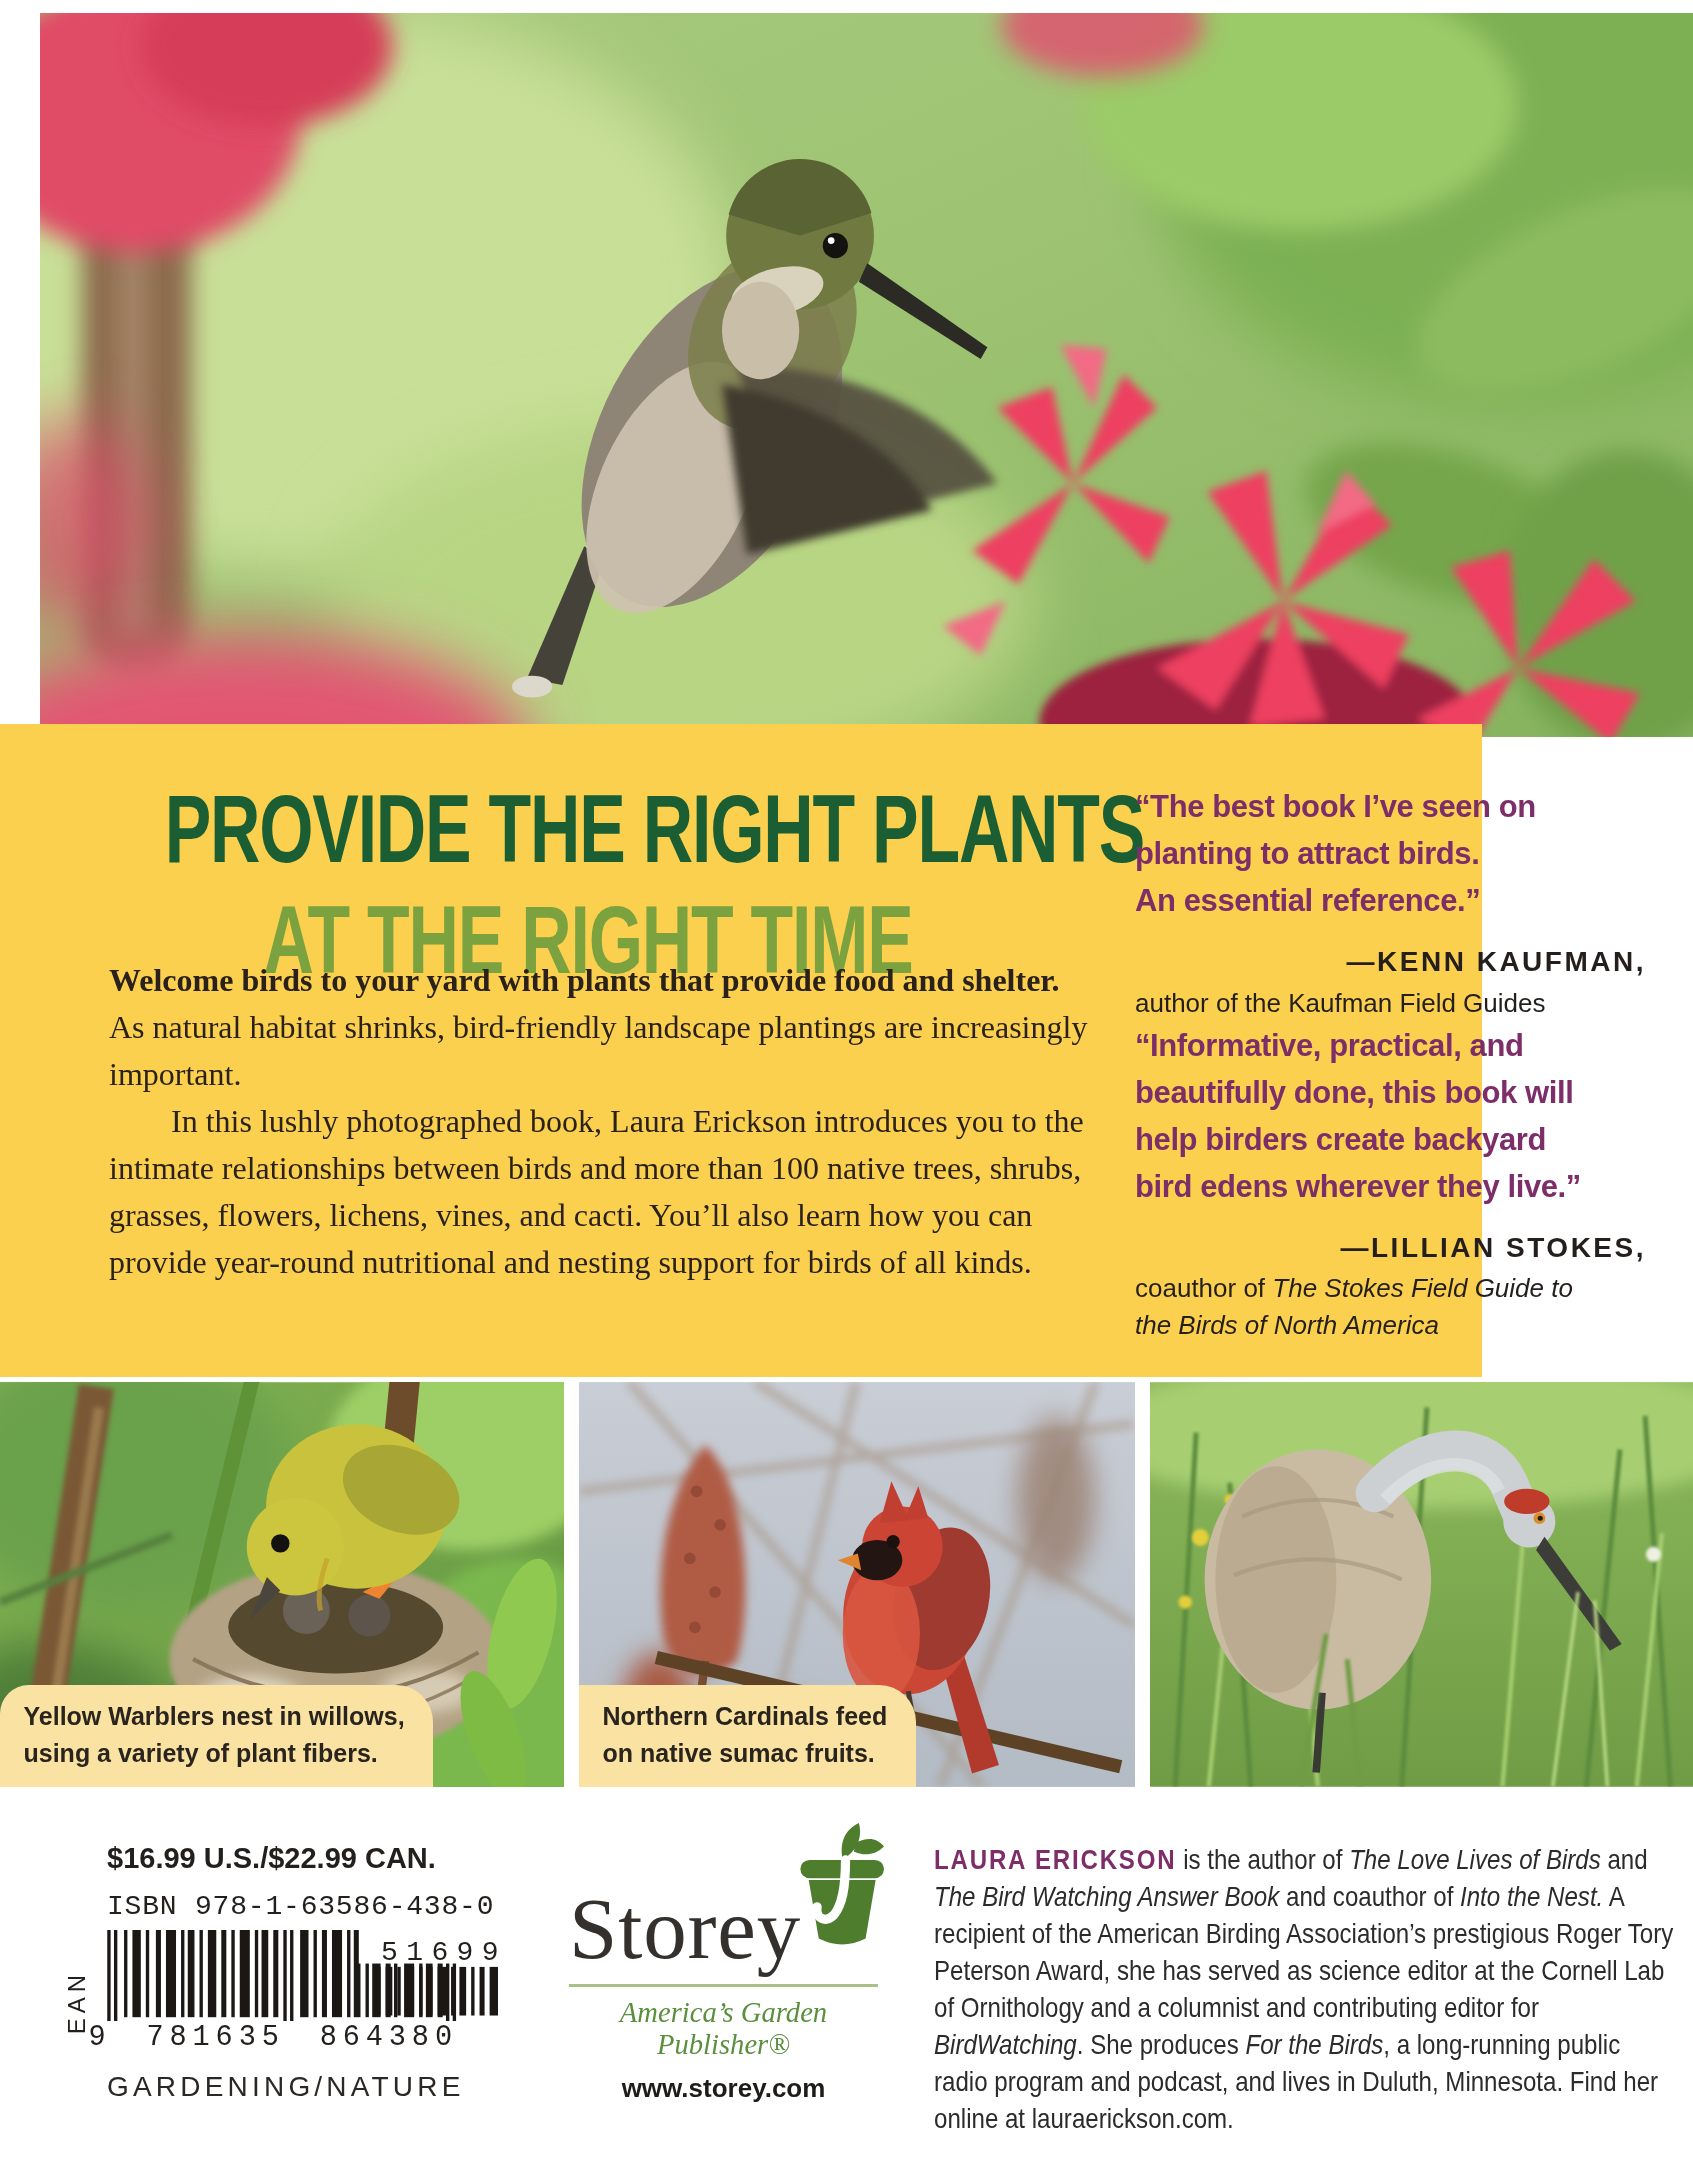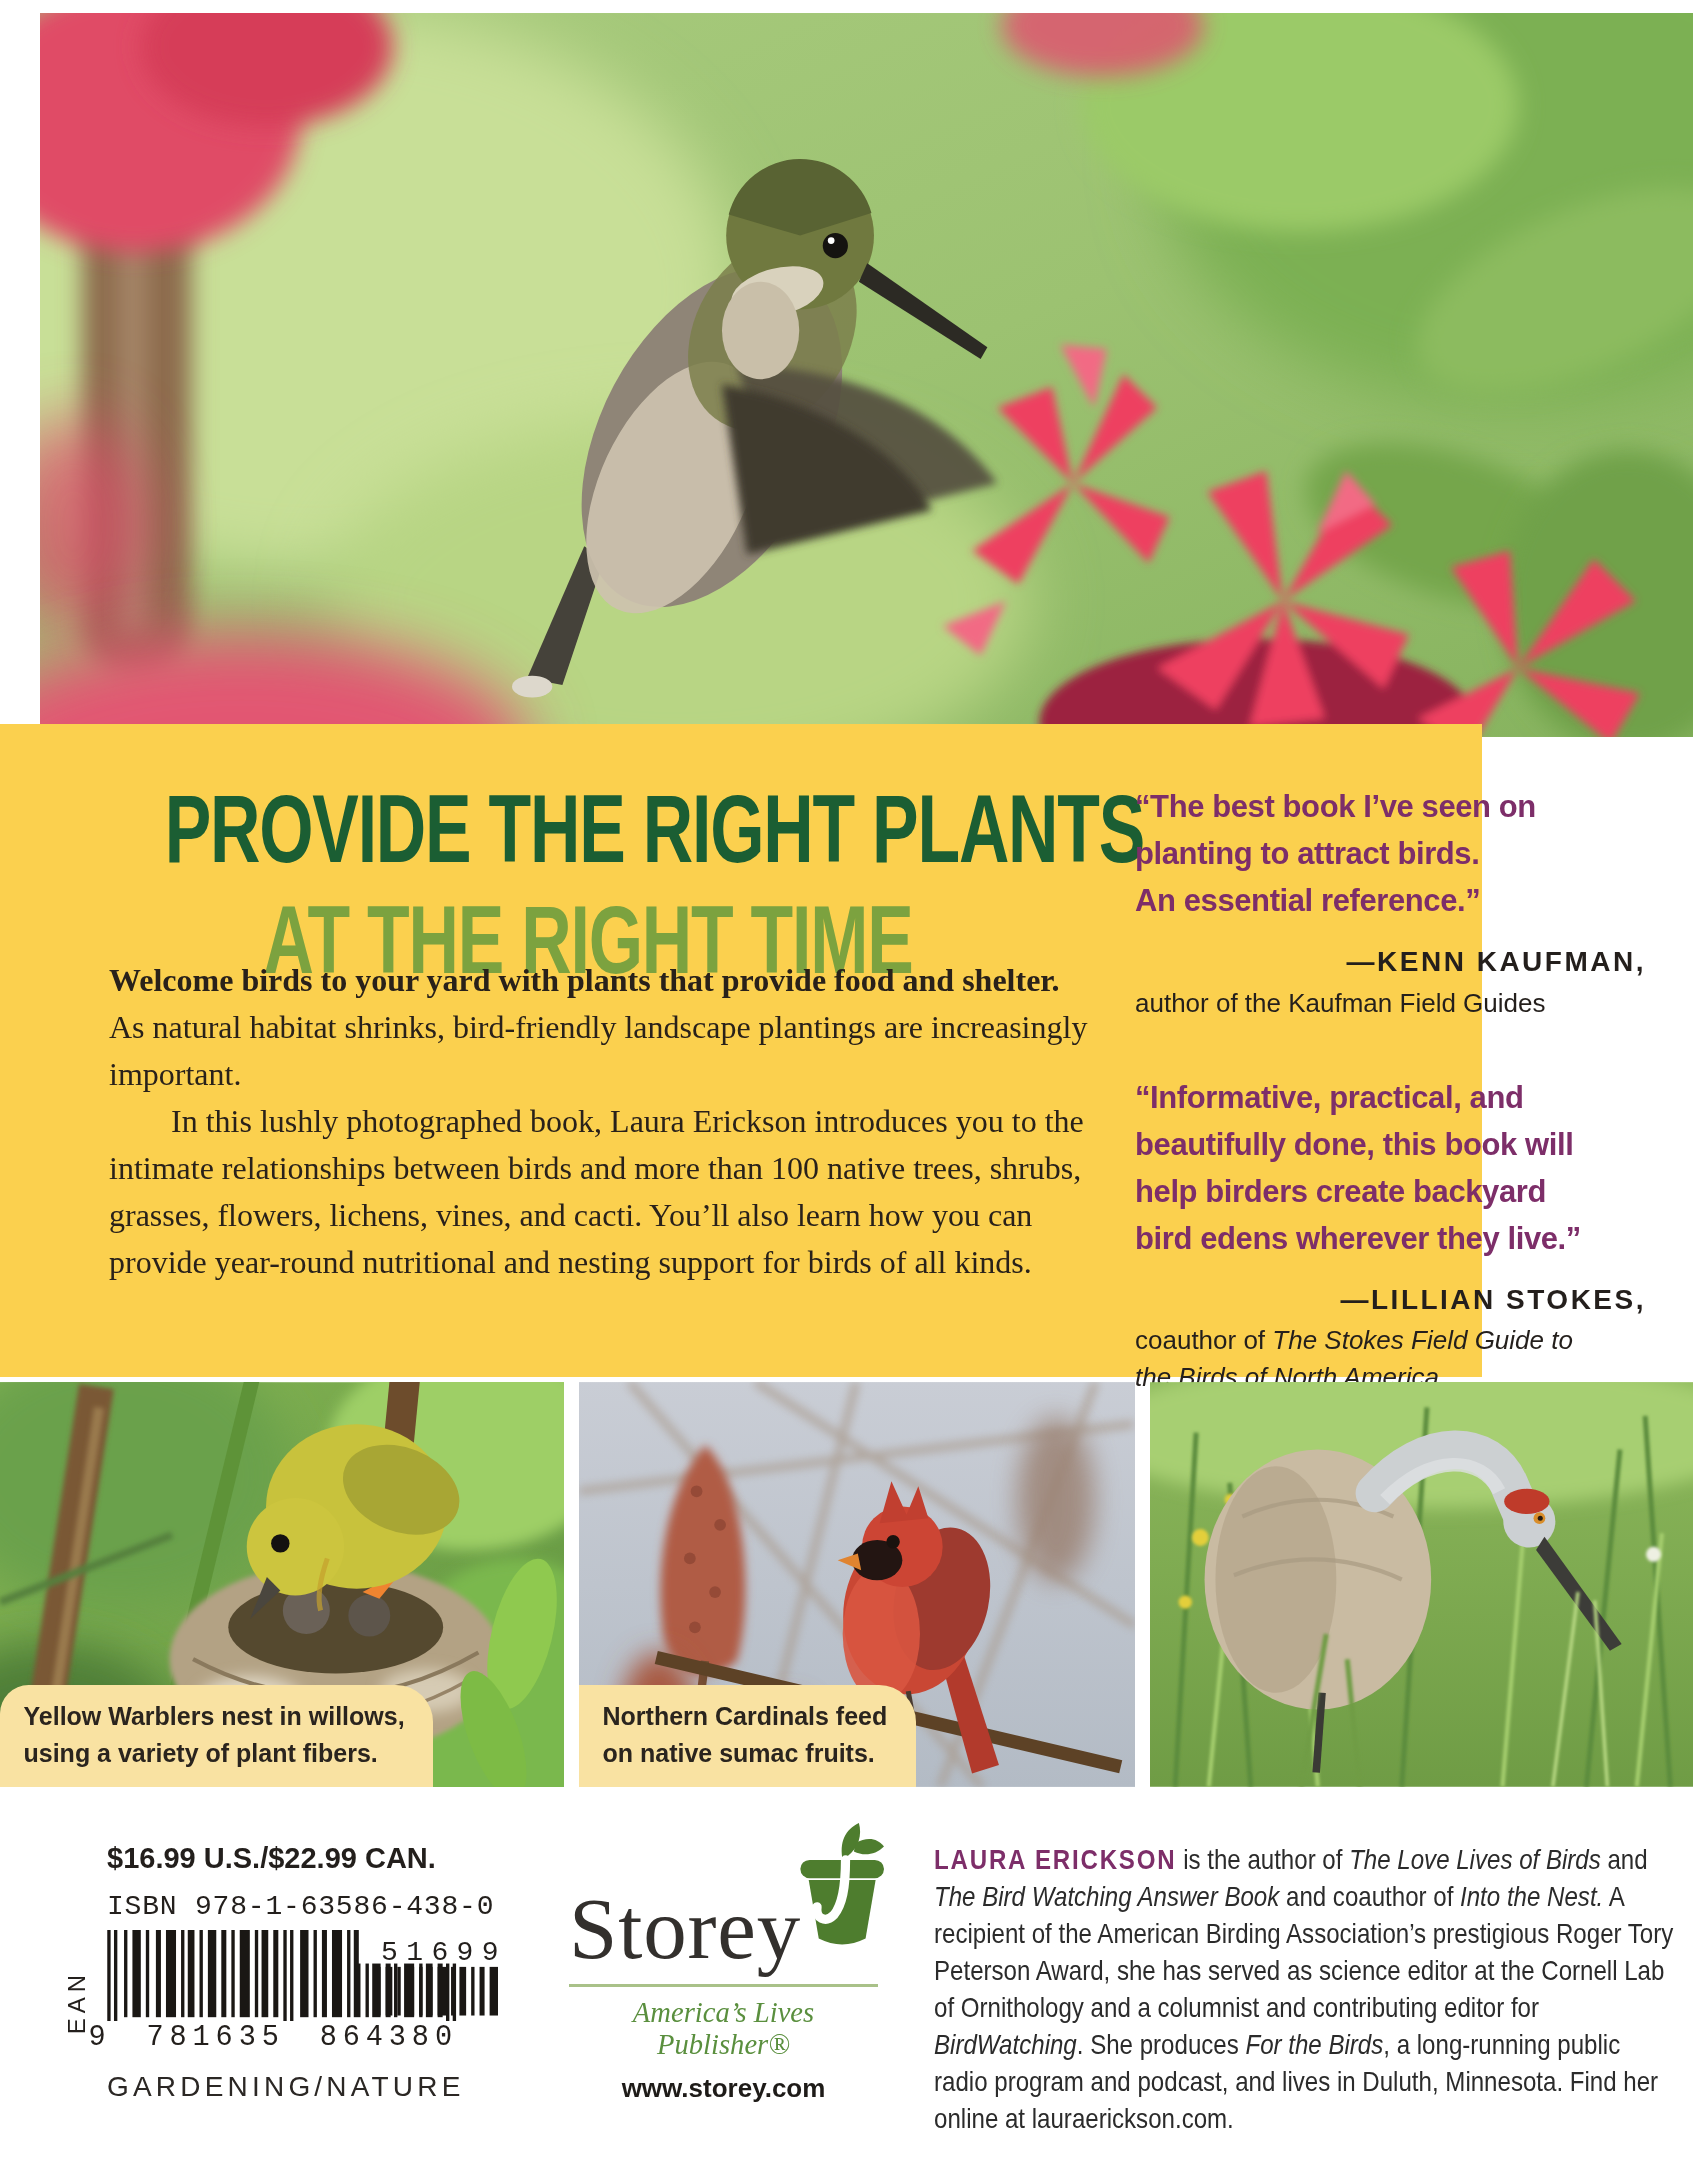--- a/index.html
+++ b/index.html
@@ -24,21 +24,21 @@
   .seg-b{font-weight:700;}
   .seg-i{font-style:italic;}
   .seg-name{color:#7d2e69;font-weight:700;letter-spacing:2.1px;}
 
   .quotes{position:absolute;left:1135px;top:59px;width:511px;}
   .qtext{margin:0;white-space:pre-line;color:#7d2e69;font-weight:700;
          font-size:31px;line-height:47px;letter-spacing:-0.4px;}
   .qattr{margin:22px 0 0 0;text-align:right;color:#241f1c;font-weight:700;
          font-size:28px;letter-spacing:2.5px;}
   .qrole{margin:6.7px 0 0 0;color:#241f1c;font-size:26px;line-height:37px;white-space:pre-line;}
-  .q2{margin-top:52px;}
+  .q2{}
 
   
   .strip{position:absolute;left:0;top:1382px;width:1650px;height:405px;}
   .ph{position:absolute;top:0;height:405px;overflow:hidden;margin:0;}
   .ph svg{display:block;}
   .ph1{left:0;width:564px;}
   .ph2{left:579px;width:556px;}
   .ph3{left:1150px;width:543px;}
   .cap{position:absolute;left:0;bottom:0;background:#f9e2a2;color:#2a241e;
        font-weight:700;font-size:25px;line-height:37px;white-space:pre-line;
@@ -425,20 +425,20 @@
       <svg class="pot" width="92" height="134" viewBox="0 0 110 160">
         <g fill="#4e7d2e">
           <path d="M55 52 C50 28 58 14 74 6 C78 20 74 36 60 46 Z"></path>
           <path d="M70 30 C84 22 96 24 104 34 C94 44 80 46 68 40 Z"></path>
           <rect x="4" y="50" width="100" height="22" rx="11"></rect>
           <path d="M14 74 L94 74 L82 144 Q54 158 26 144 Z"></path>
         </g>
         <path d="M58 50 C58 84 54 104 44 116 C34 126 22 120 24 106" stroke="#ffffff" stroke-width="11" fill="none" stroke-linecap="round"></path>
       </svg>
       <div class="pub-rule"></div>
-      <div class="tagline">America’s Lives Publisher®</div>
+      <div class="tagline">America’s Garden Publisher®</div>
       <div class="url">www.storey.com</div>
     </div>
 
     <div class="bio"><span class="seg-name">LAURA ERICKSON</span><span> is the author of </span><span class="seg-i">The Love Lives of Birds</span><span> and </span><span class="seg-i">The Bird Watching Answer Book</span><span> and coauthor of </span><span class="seg-i">Into the Nest.</span><span> A recipient of the American Birding Association’s prestigious Roger Tory Peterson Award, she has served as science editor at the Cornell Lab of Ornithology and a columnist and contributing editor for </span><span class="seg-i">BirdWatching</span><span>. She produces </span><span class="seg-i">For the Birds</span><span>, a long-running public radio program and podcast, and lives in Duluth, Minnesota. Find her online at lauraerickson.com.</span></div>
   </section>
 </div>
 
 
 </body></html>

